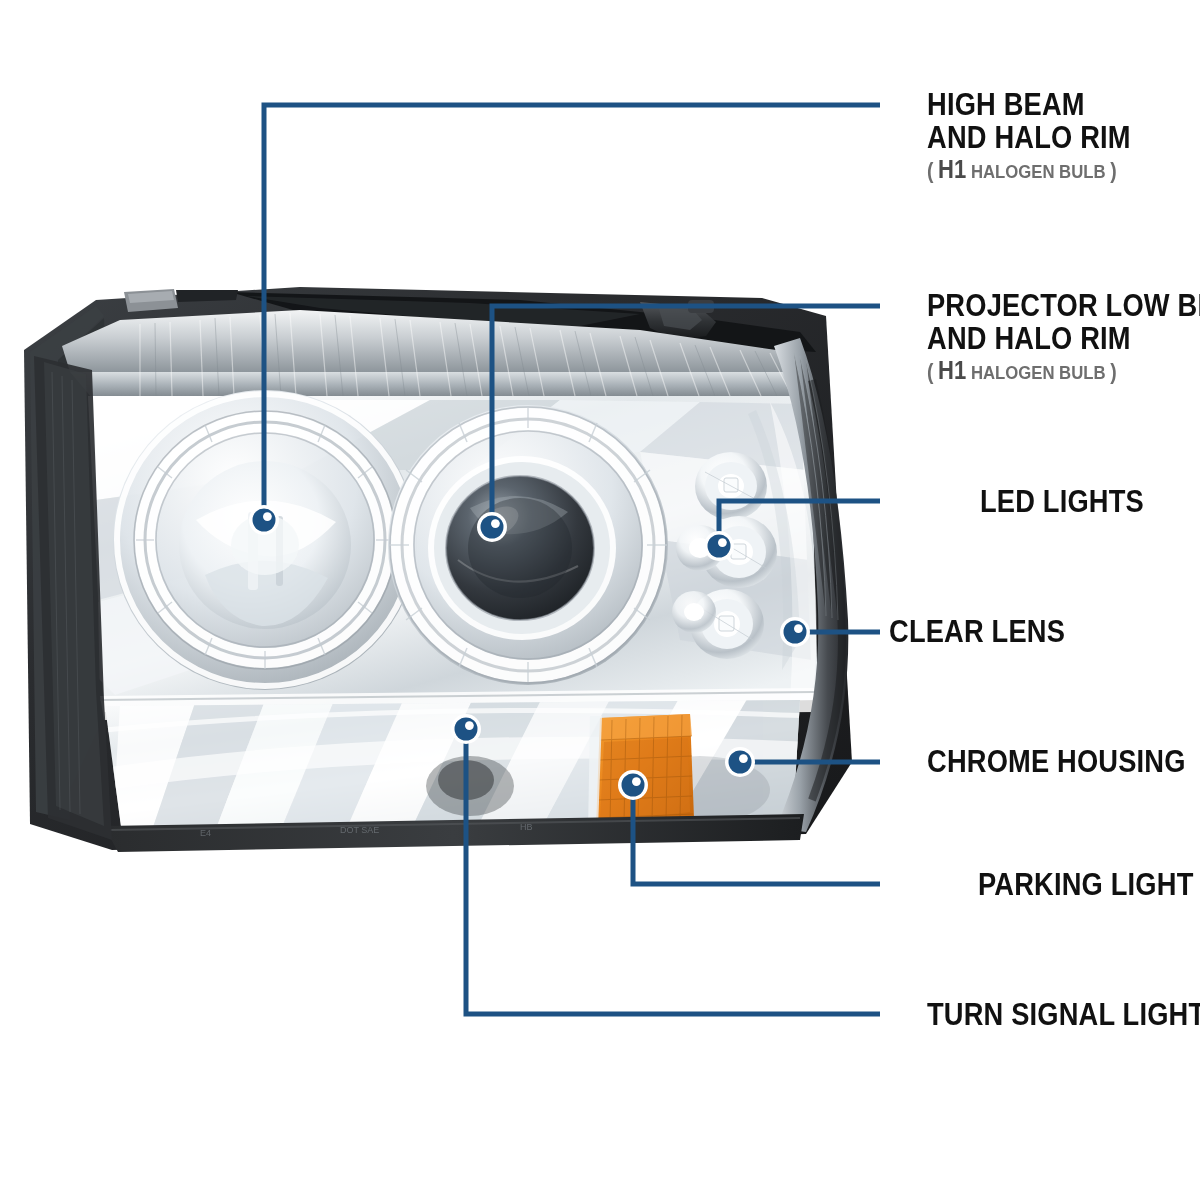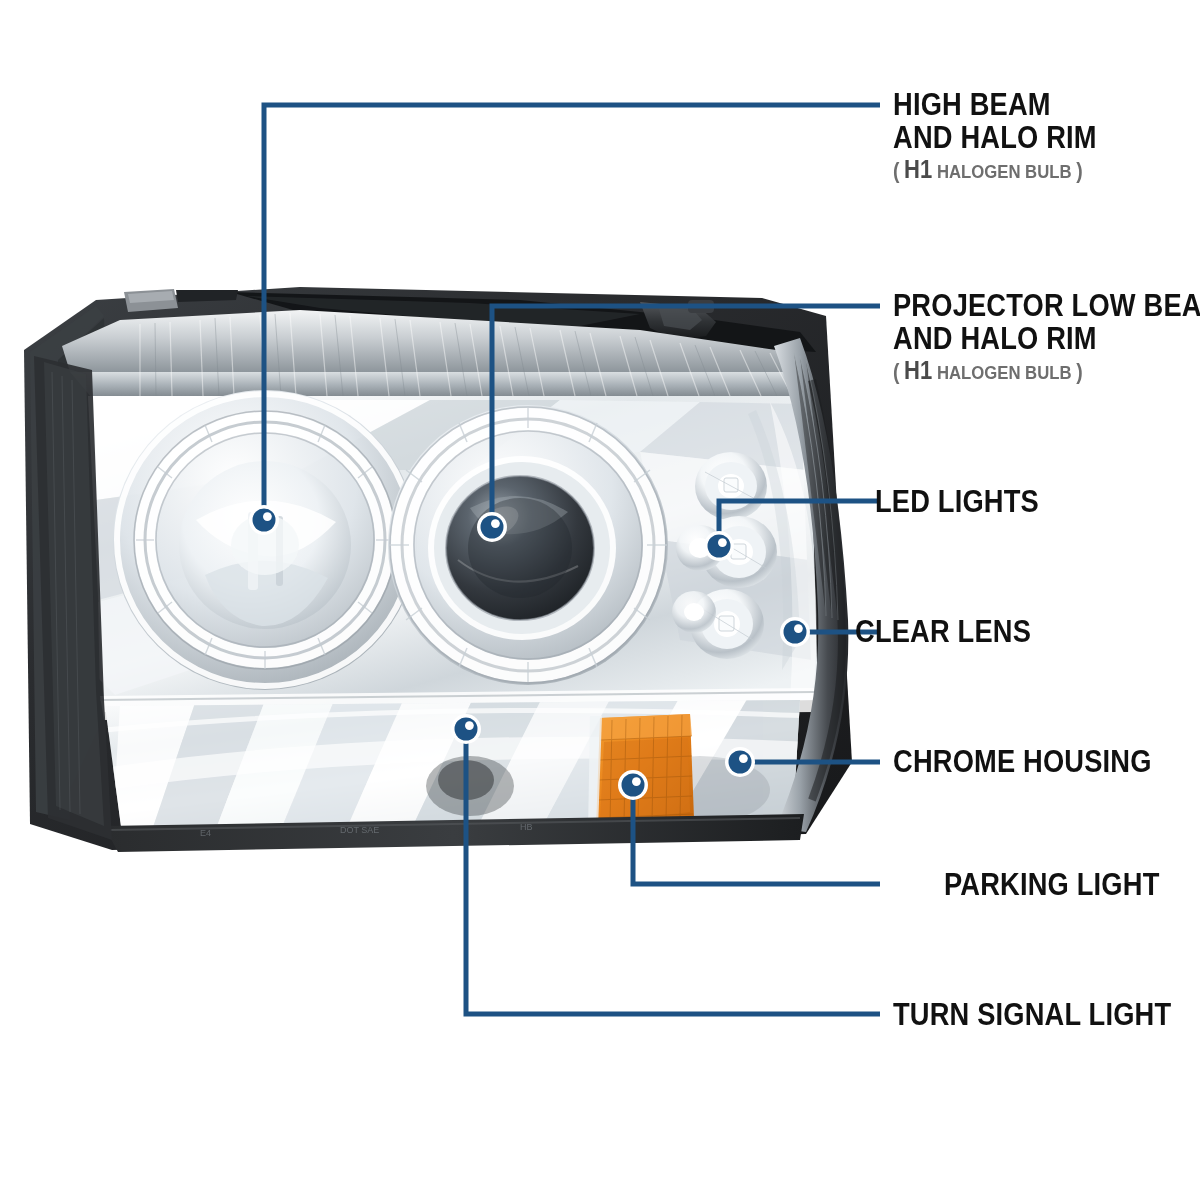--- a/index.html
+++ b/index.html
@@ -8,21 +8,21 @@
        -webkit-font-smoothing:antialiased;}
   #stage{position:relative;width:1200px;height:1200px;background:#fff;}
 
   
   #product{position:absolute;left:0;top:0;width:1200px;height:1200px;}
 
   
   #callouts{position:absolute;left:0;top:0;width:1200px;height:1200px;}
 
   
-  .label-block{position:absolute;color:#111111;}
+  .label-block{position:absolute;color:#111111;margin-left:34px;}
   .label-line{
     font-weight:700;
     font-size:31px;
     line-height:33px;
     letter-spacing:0.2px;
     white-space:nowrap;
     transform:scaleX(.88);
     transform-origin:left center;
   }
   .label-sub{
@@ -437,21 +437,21 @@
       <div class="label-block" style="left: 893px; top: 88px;">
         <div class="label-line">HIGH BEAM</div>
         <div class="label-line">AND HALO RIM</div>
         <div class="label-sub"><span class="paren">(</span> <span class="bulb">H1</span> <span>HALOGEN BULB</span> <span class="paren">)</span></div>
       </div>
       <div class="label-block" style="left: 893px; top: 289px;">
         <div class="label-line">PROJECTOR LOW BEAM</div>
         <div class="label-line">AND HALO RIM</div>
         <div class="label-sub"><span class="paren">(</span> <span class="bulb">H1</span> <span>HALOGEN BULB</span> <span class="paren">)</span></div>
       </div>
-      <div class="label-block" style="left: 875px; top: 485px;">
+      <div class="label-block" style="left: 946px; top: 485px;">
         <div class="label-line">LED LIGHTS</div>
       </div>
       <div class="label-block" style="left: 855px; top: 615px;">
         <div class="label-line">CLEAR LENS</div>
       </div>
       <div class="label-block" style="left: 893px; top: 745px; text-align: center;">
         <div class="label-line">CHROME HOUSING</div>
       </div>
       <div class="label-block" style="left: 944px; top: 868px;">
         <div class="label-line">PARKING LIGHT</div>

